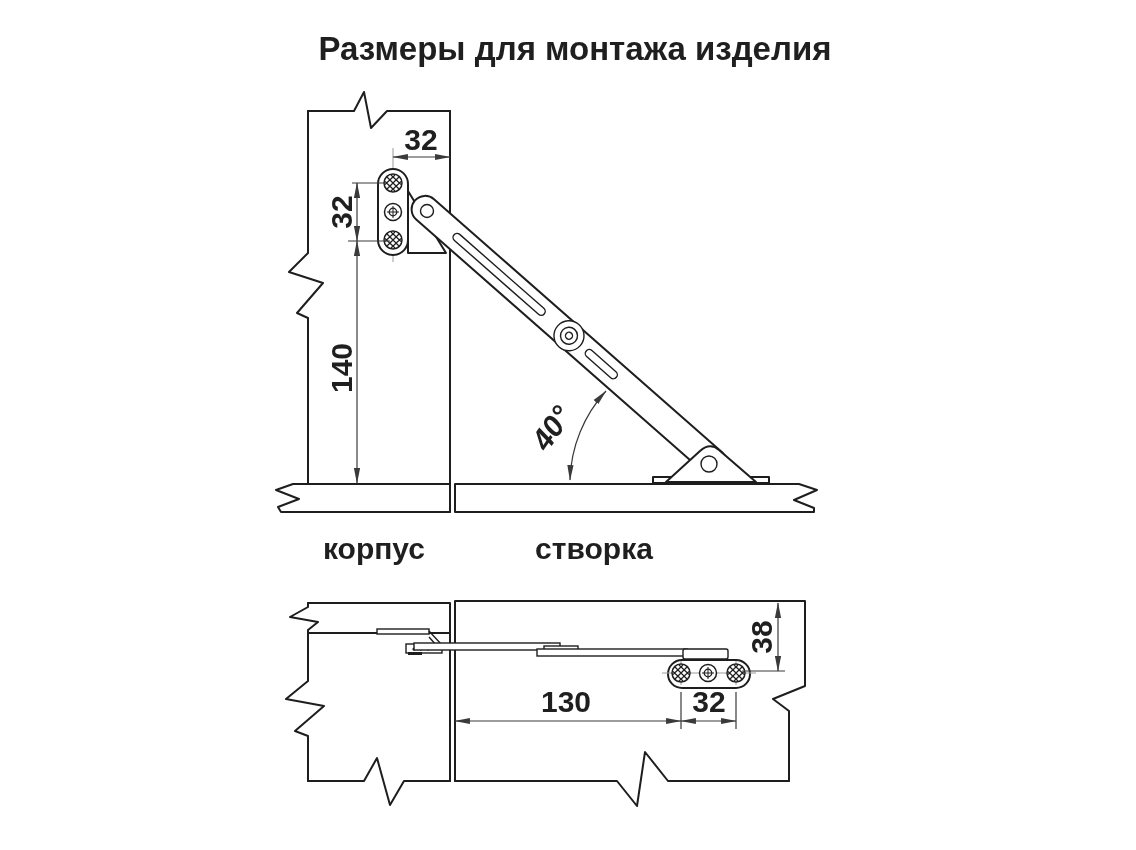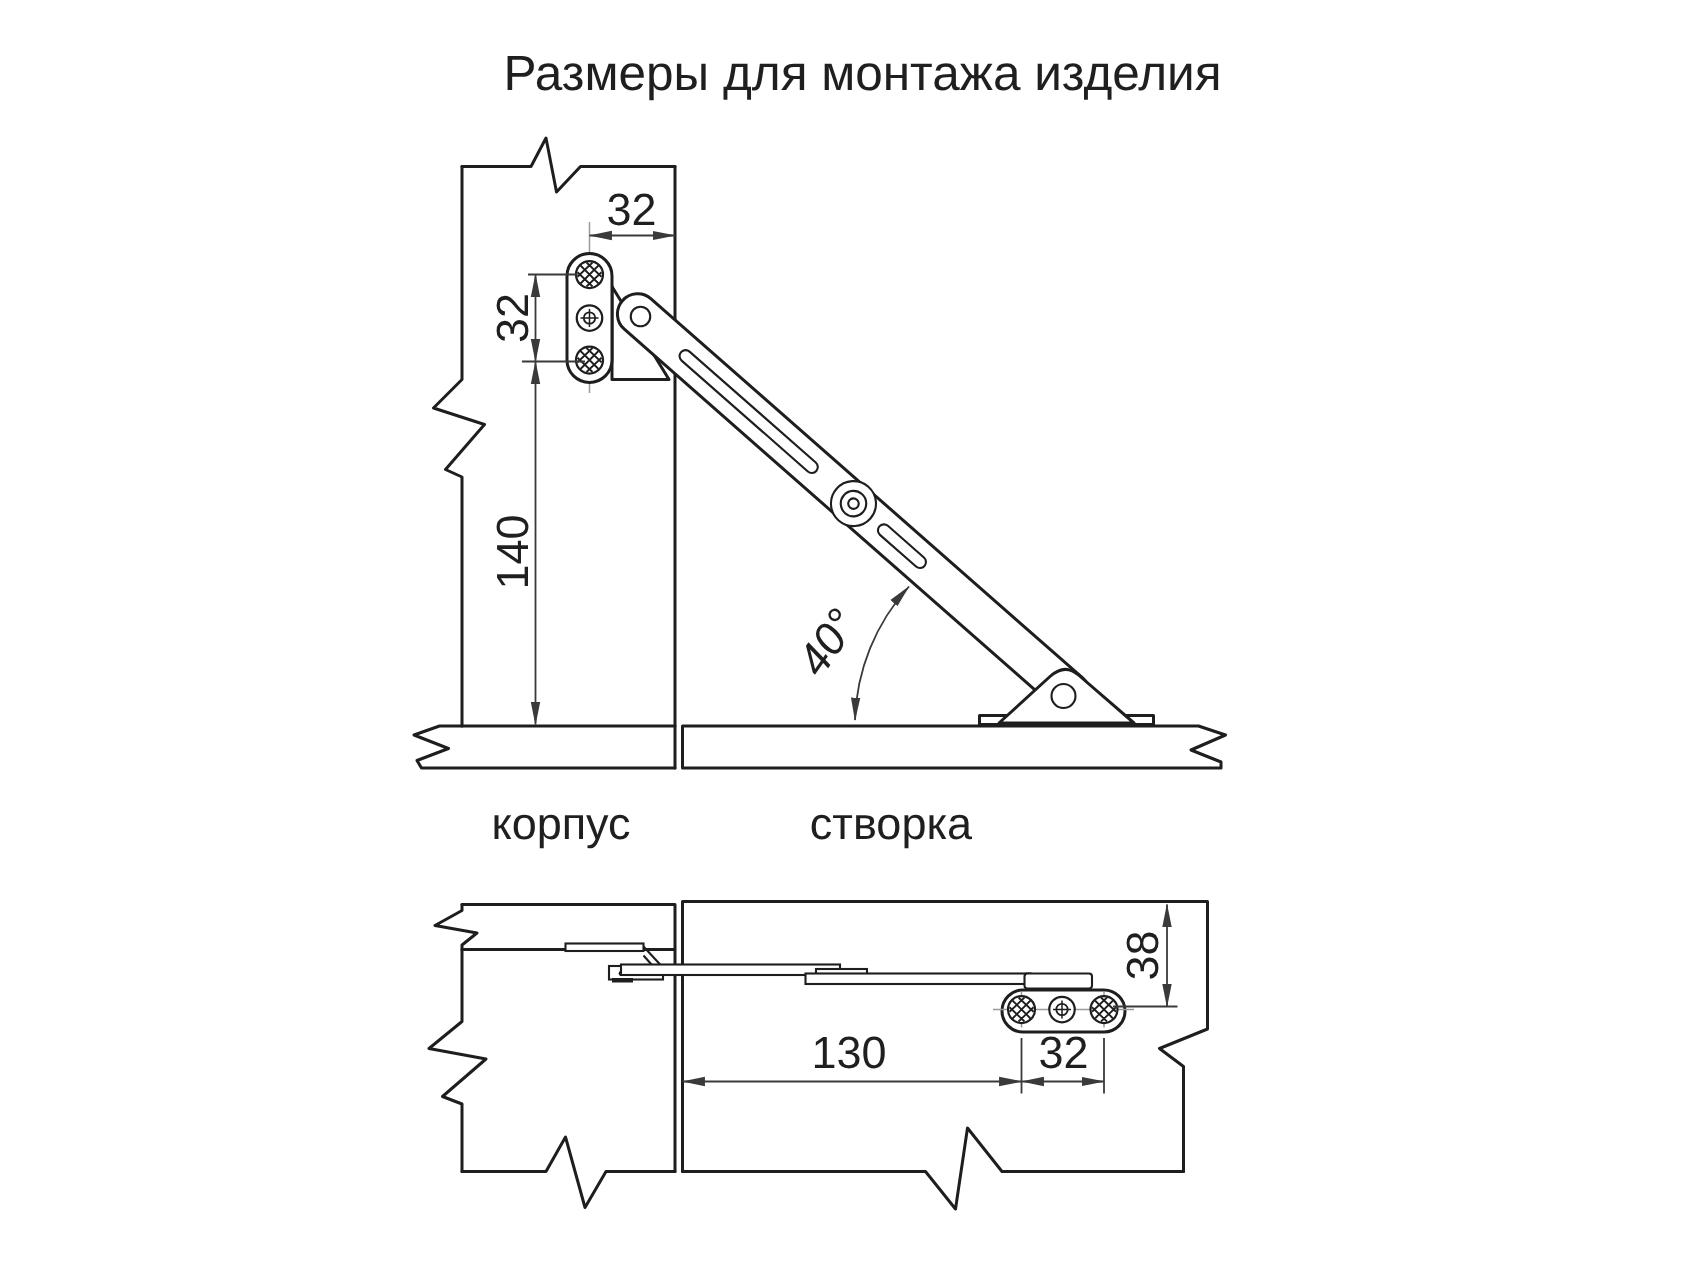--- a/index.html
+++ b/index.html
@@ -1,16 +1,16 @@
 <!DOCTYPE html>
 <html><head>
 <meta charset="utf-8">
 <style>
   html,body{margin:0;padding:0;background:#ffffff;}
-  .stage{position:relative;width:932px;height:850px;background:#ffffff;overflow:hidden;}
+  .stage{position:relative;width:932px;height:850px;background:#ffffff;overflow:hidden;font-weight:bold;}
   svg{display:block;}
   text{font-family:"Liberation Sans","DejaVu Sans",sans-serif;fill:#1f1f1f;}
   .title-text{font-size:33px;}
   .label-text{font-size:30px;}
   .dim-text{font-size:30px;}
   .angle-text{font-size:30px;font-style:italic;}
   .outline{stroke:#1e1e1e;stroke-width:2;fill:none;stroke-linejoin:round;stroke-linecap:round;}
   .outline-fill{stroke:#1e1e1e;stroke-width:2;fill:#ffffff;stroke-linejoin:round;}
   .thin{stroke:#1e1e1e;stroke-width:1.4;fill:#ffffff;}
   .thinline{stroke:#1e1e1e;stroke-width:1.4;fill:none;}

